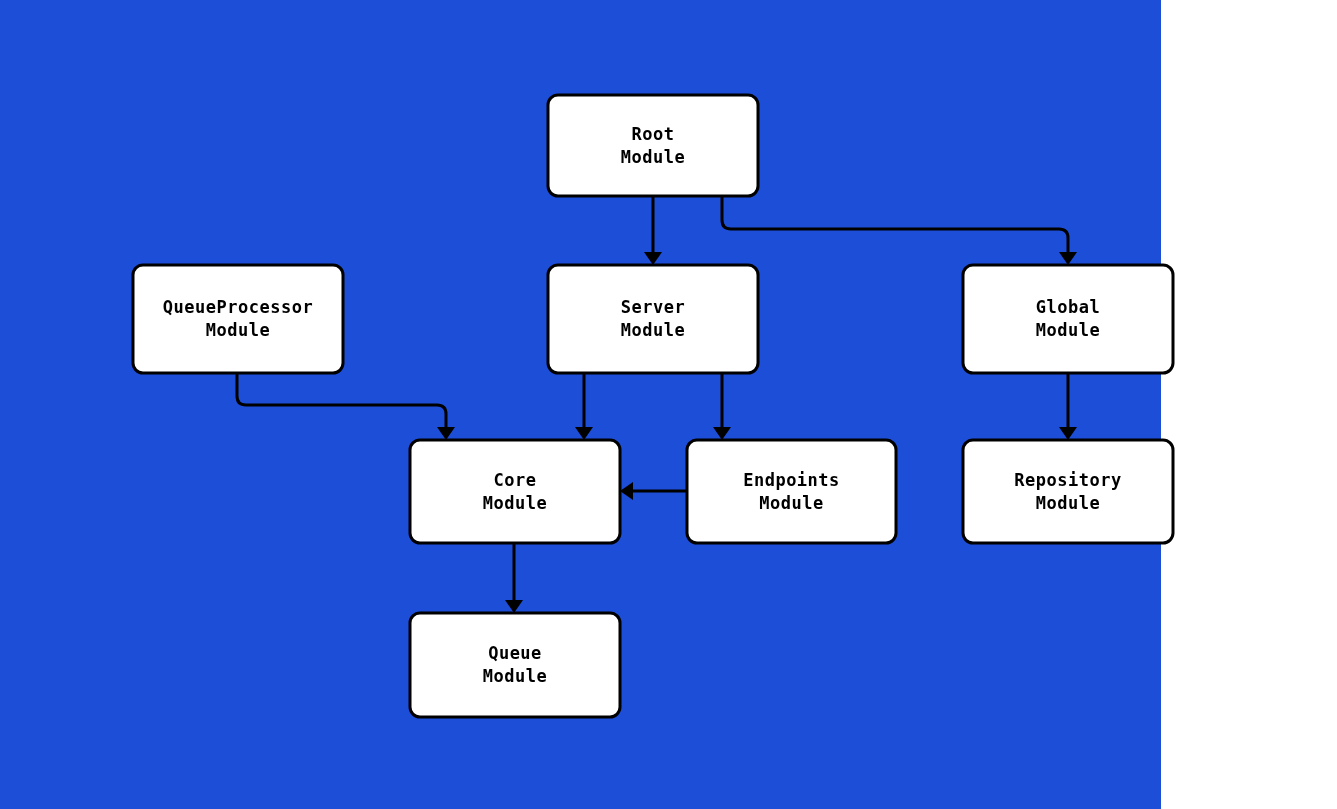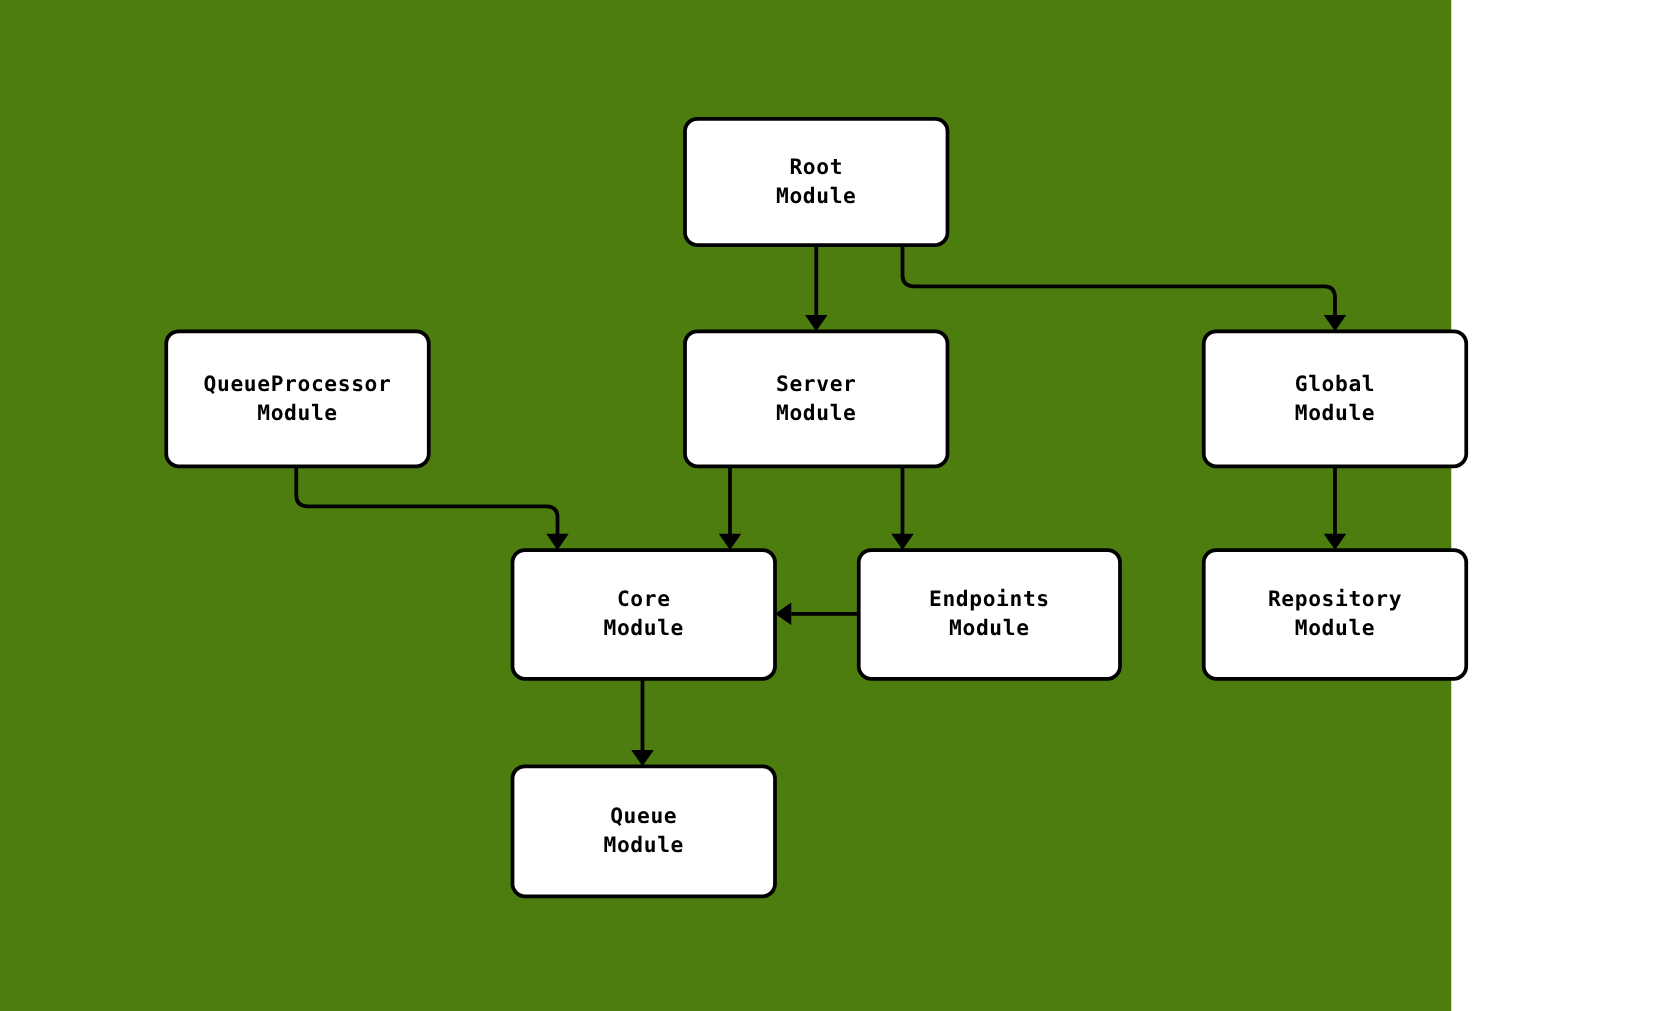--- a/index.html
+++ b/index.html
@@ -10,21 +10,21 @@
   body {
     width: 1337px;
     height: 809px;
     font-family: "DejaVu Sans Mono", "Liberation Mono", monospace;
     overflow: hidden;
   }
   #diagram-root {
     position: relative;
     width: 1161px;
     height: 809px;
-    background: #4d7c0f;
+    background: #1d4ed8;
   }
   svg.diagram-canvas {
     position: absolute;
     top: 0;
     left: 0;
     width: 1337px;
     height: 809px;
     display: block;
   }
   .node-box {

